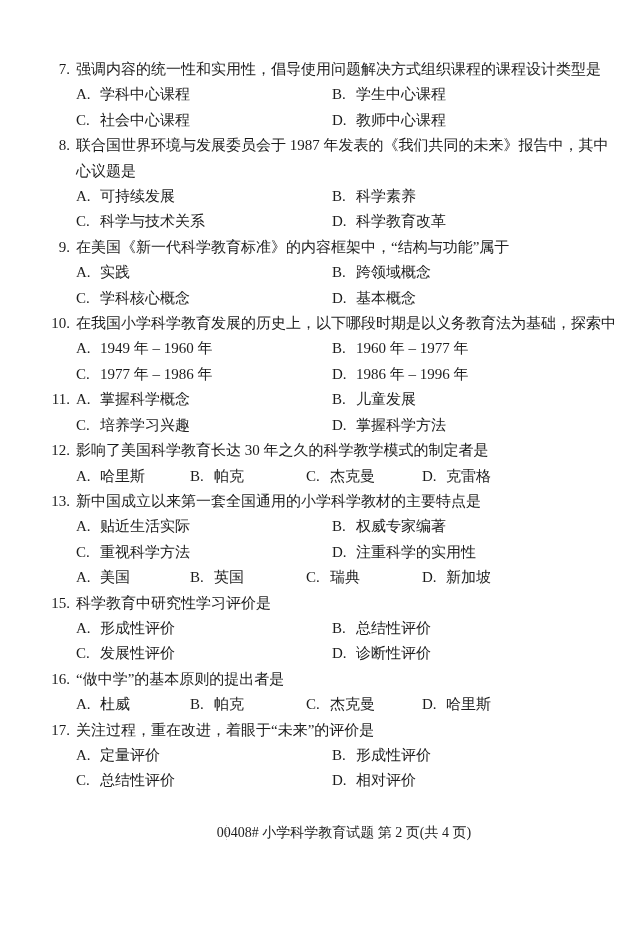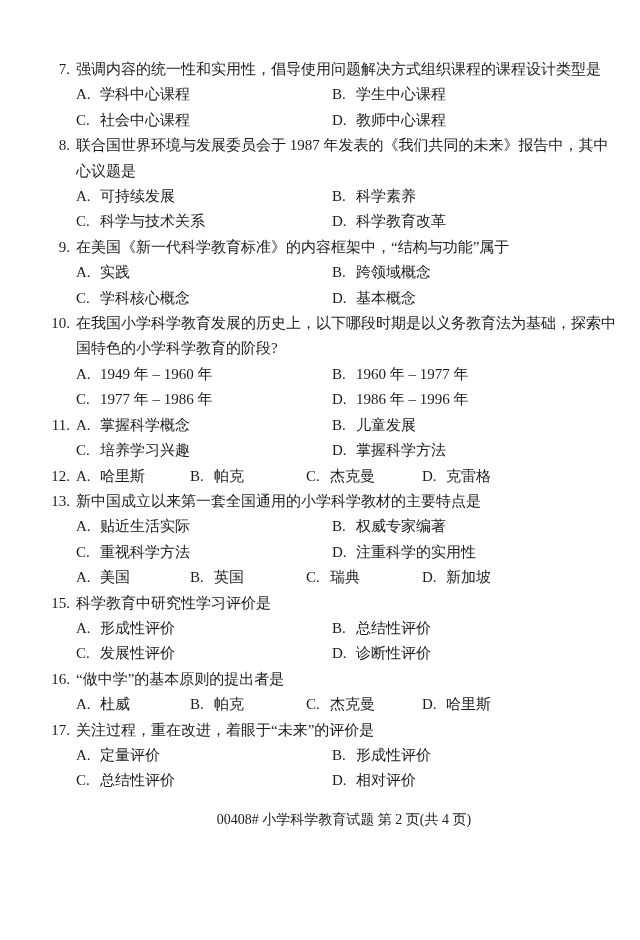--- a/index.html
+++ b/index.html
@@ -49,21 +49,21 @@
   .olabel{
     flex:0 0 24px;
     width:24px;
   }
   .otext{
     flex:0 0 auto;
     font-family:Liberation Serif, serif;
   }
   .footer{
     position:relative;
-    margin-top:13px;
+    margin-top:26px;
     text-align:center;
     font-size:14px;
     line-height:25px;
     color:var(--ink);
   }
   .artifact{
     position:absolute;
     left:150px;
     top:5px;
     height:15px;
@@ -142,21 +142,20 @@
             <span class="otext">学科核心概念</span>
           </div>
           <div class="opt">
             <span class="olabel">D.</span>
             <span class="otext">基本概念</span>
           </div>
         </div>
       </div>
       <div class="q">
         <div class="line stem"><span class="qnum">10.</span><span class="stem-text">在我国小学科学教育发展的历史上，以下哪段时期是以义务教育法为基础，探索中</span></div>
-        <div class="line stem"><span class="stem-text">国特色的小学科学教育的阶段?</span></div>
         <div class="line opts opts2">
           <div class="opt">
             <span class="olabel">A.</span>
             <span class="otext">1949 年 – 1960 年</span>
           </div>
           <div class="opt">
             <span class="olabel">B.</span>
             <span class="otext">1960 年 – 1977 年</span>
           </div>
         </div>
@@ -188,21 +187,21 @@
             <span class="olabel">C.</span>
             <span class="otext">培养学习兴趣</span>
           </div>
           <div class="opt">
             <span class="olabel">D.</span>
             <span class="otext">掌握科学方法</span>
           </div>
         </div>
       </div>
       <div class="q">
-        <div class="line stem"><span class="qnum">12.</span></div>
+        <div class="line stem"><span class="qnum">12.</span><span class="stem-text">影响了美国科学教育长达 30 年之久的科学教学模式的制定者是</span></div>
         <div class="line opts opts4">
           <div class="opt">
             <span class="olabel">A.</span>
             <span class="otext">哈里斯</span>
           </div>
           <div class="opt">
             <span class="olabel">B.</span>
             <span class="otext">帕克</span>
           </div>
           <div class="opt">

